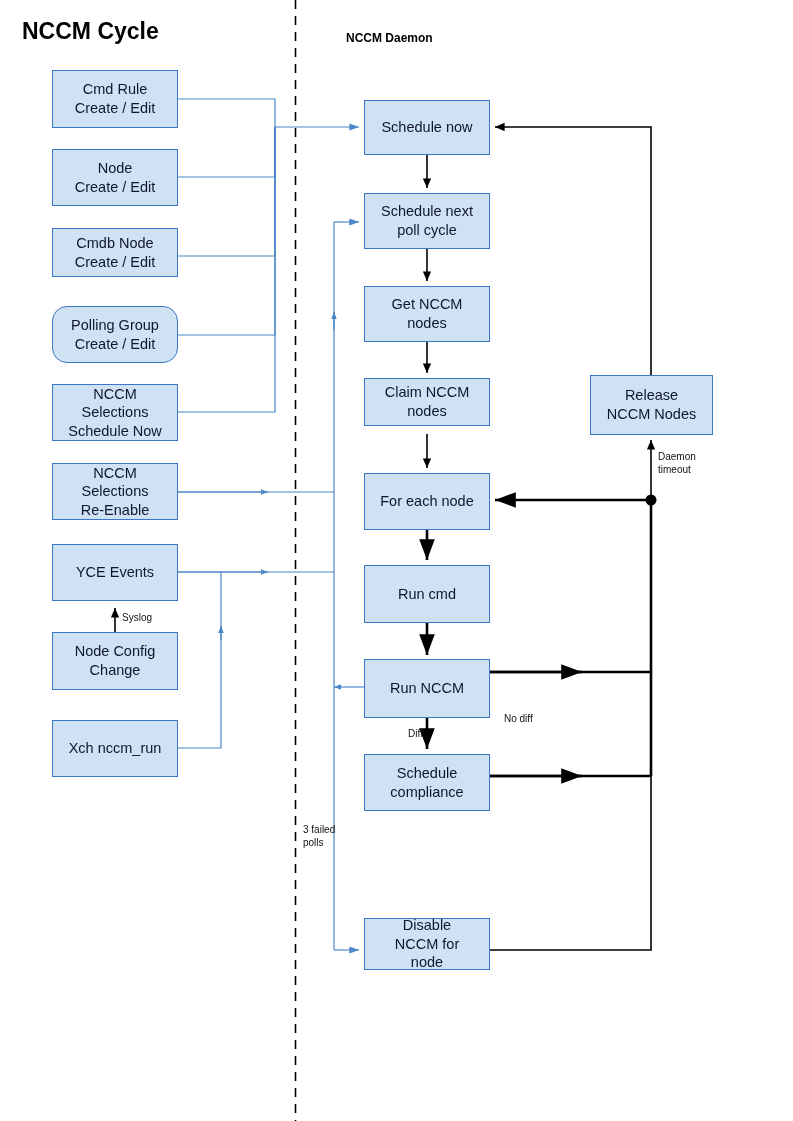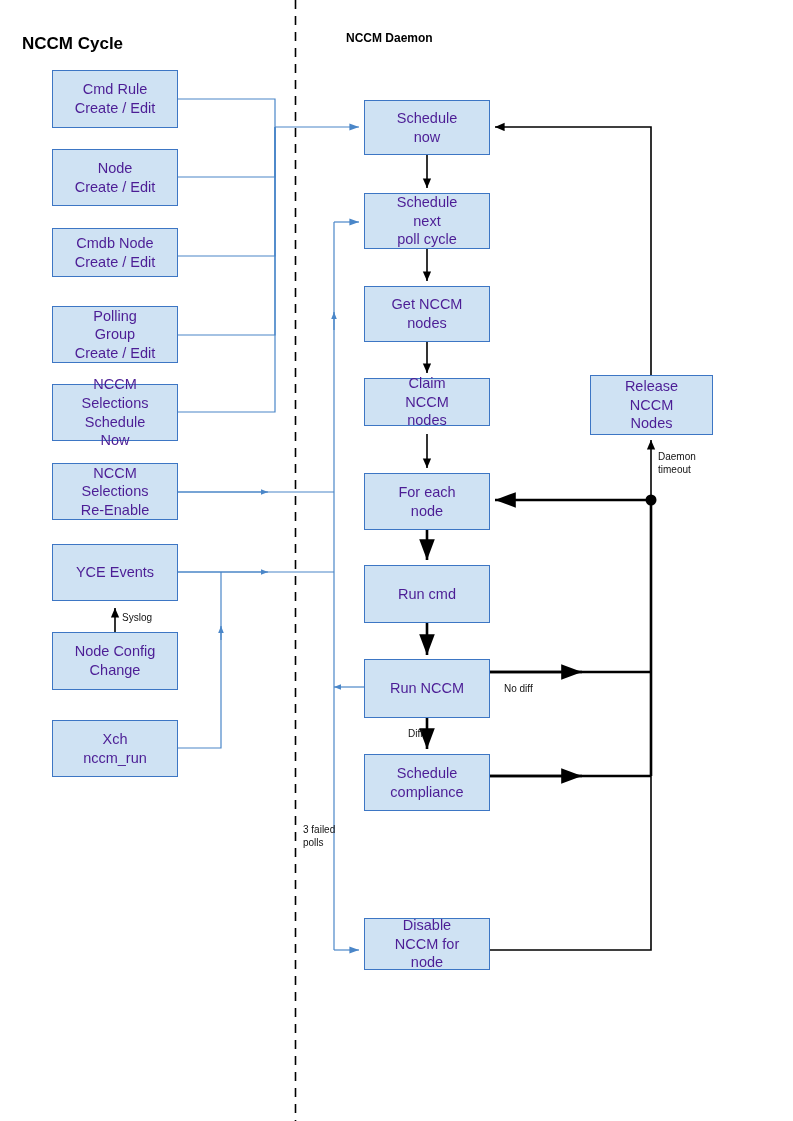--- a/index.html
+++ b/index.html
@@ -3,28 +3,28 @@
 <meta charset="utf-8">
 <style>
   html,body{margin:0;padding:0;background:#ffffff;}
   body{width:793px;height:1121px;position:relative;
        font-family:"Liberation Sans", sans-serif;
        -webkit-font-smoothing:antialiased;}
   #canvas{position:absolute;left:0;top:0;width:793px;height:1121px;overflow:hidden;}
   svg.layer{position:absolute;left:0;top:0;width:793px;height:1121px;}
 
   .title{position:absolute;font-weight:bold;color:#000;white-space:nowrap;}
-  #title-left{left:22px;top:18px;font-size:17px;margin-top:16px;}
+  #title-left{left:22px;top:18px;font-size:23px;}
   #title-right{left:346px;top:31px;font-size:12px;}
 
   .node{position:absolute;box-sizing:border-box;
         background:#cfe2f3;border:1.6px solid #3d76c4;
         display:flex;align-items:center;justify-content:center;
-        text-align:center;color:#4c1d95;font-size:14.5px;line-height:1.28;
-        padding:2px 20px;}
+        text-align:center;color:#0f172a;font-size:14.5px;line-height:1.28;
+        padding:2px 4px;}
   .node span{display:block;width:100%;}
 
   .edge-label{position:absolute;font-size:10px;color:#111;line-height:1.3;
               white-space:pre-line;}
 </style>
 </head>
 <body>
 
 <div id="canvas">
 
@@ -136,21 +136,21 @@
 
   <div class="node" style="left:52px;top:70px;width:126px;height:58px;">
     <span>Cmd Rule<br>Create / Edit</span>
   </div>
   <div class="node" style="left:52px;top:149px;width:126px;height:57px;">
     <span>Node<br>Create / Edit</span>
   </div>
   <div class="node" style="left:52px;top:228px;width:126px;height:49px;">
     <span>Cmdb Node<br>Create / Edit</span>
   </div>
-  <div class="node" style="left:52px;top:306px;width:126px;height:57px;">
+  <div class="node" style="left:52px;top:306px;width:126px;height:57px;border-radius:15px;">
     <span>Polling Group<br>Create / Edit</span>
   </div>
   <div class="node" style="left:52px;top:384px;width:126px;height:57px;">
     <span>NCCM<br>Selections<br>Schedule Now</span>
   </div>
   <div class="node" style="left:52px;top:463px;width:126px;height:57px;">
     <span>NCCM<br>Selections<br>Re-Enable</span>
   </div>
   <div class="node" style="left:52px;top:632px;width:126px;height:58px;">
     <span>Node Config<br>Change</span>
@@ -187,18 +187,18 @@
     <span>Schedule<br>compliance</span>
   </div>
   <div class="node" style="left:364px;top:918px;width:126px;height:52px;">
     <span>Disable<br>NCCM for<br>node</span>
   </div>
   <div class="node" style="left:590px;top:375px;width:123px;height:60px;">
     <span>Release<br>NCCM Nodes</span>
   </div>
 
   <div class="edge-label" style="left:658px;top:450px;">Daemon<br>timeout</div>
-  <div class="edge-label" style="left:504px;top:682px;">No diff</div>
+  <div class="edge-label" style="left:504px;top:712px;">No diff</div>
   <div class="edge-label" style="left:408px;top:727px;">Diff</div>
   <div class="edge-label" style="left:122px;top:611px;">Syslog</div>
   <div class="edge-label" style="left:303px;top:823px;">3 failed<br>polls</div>
 
 </div>
 
 </body></html>

